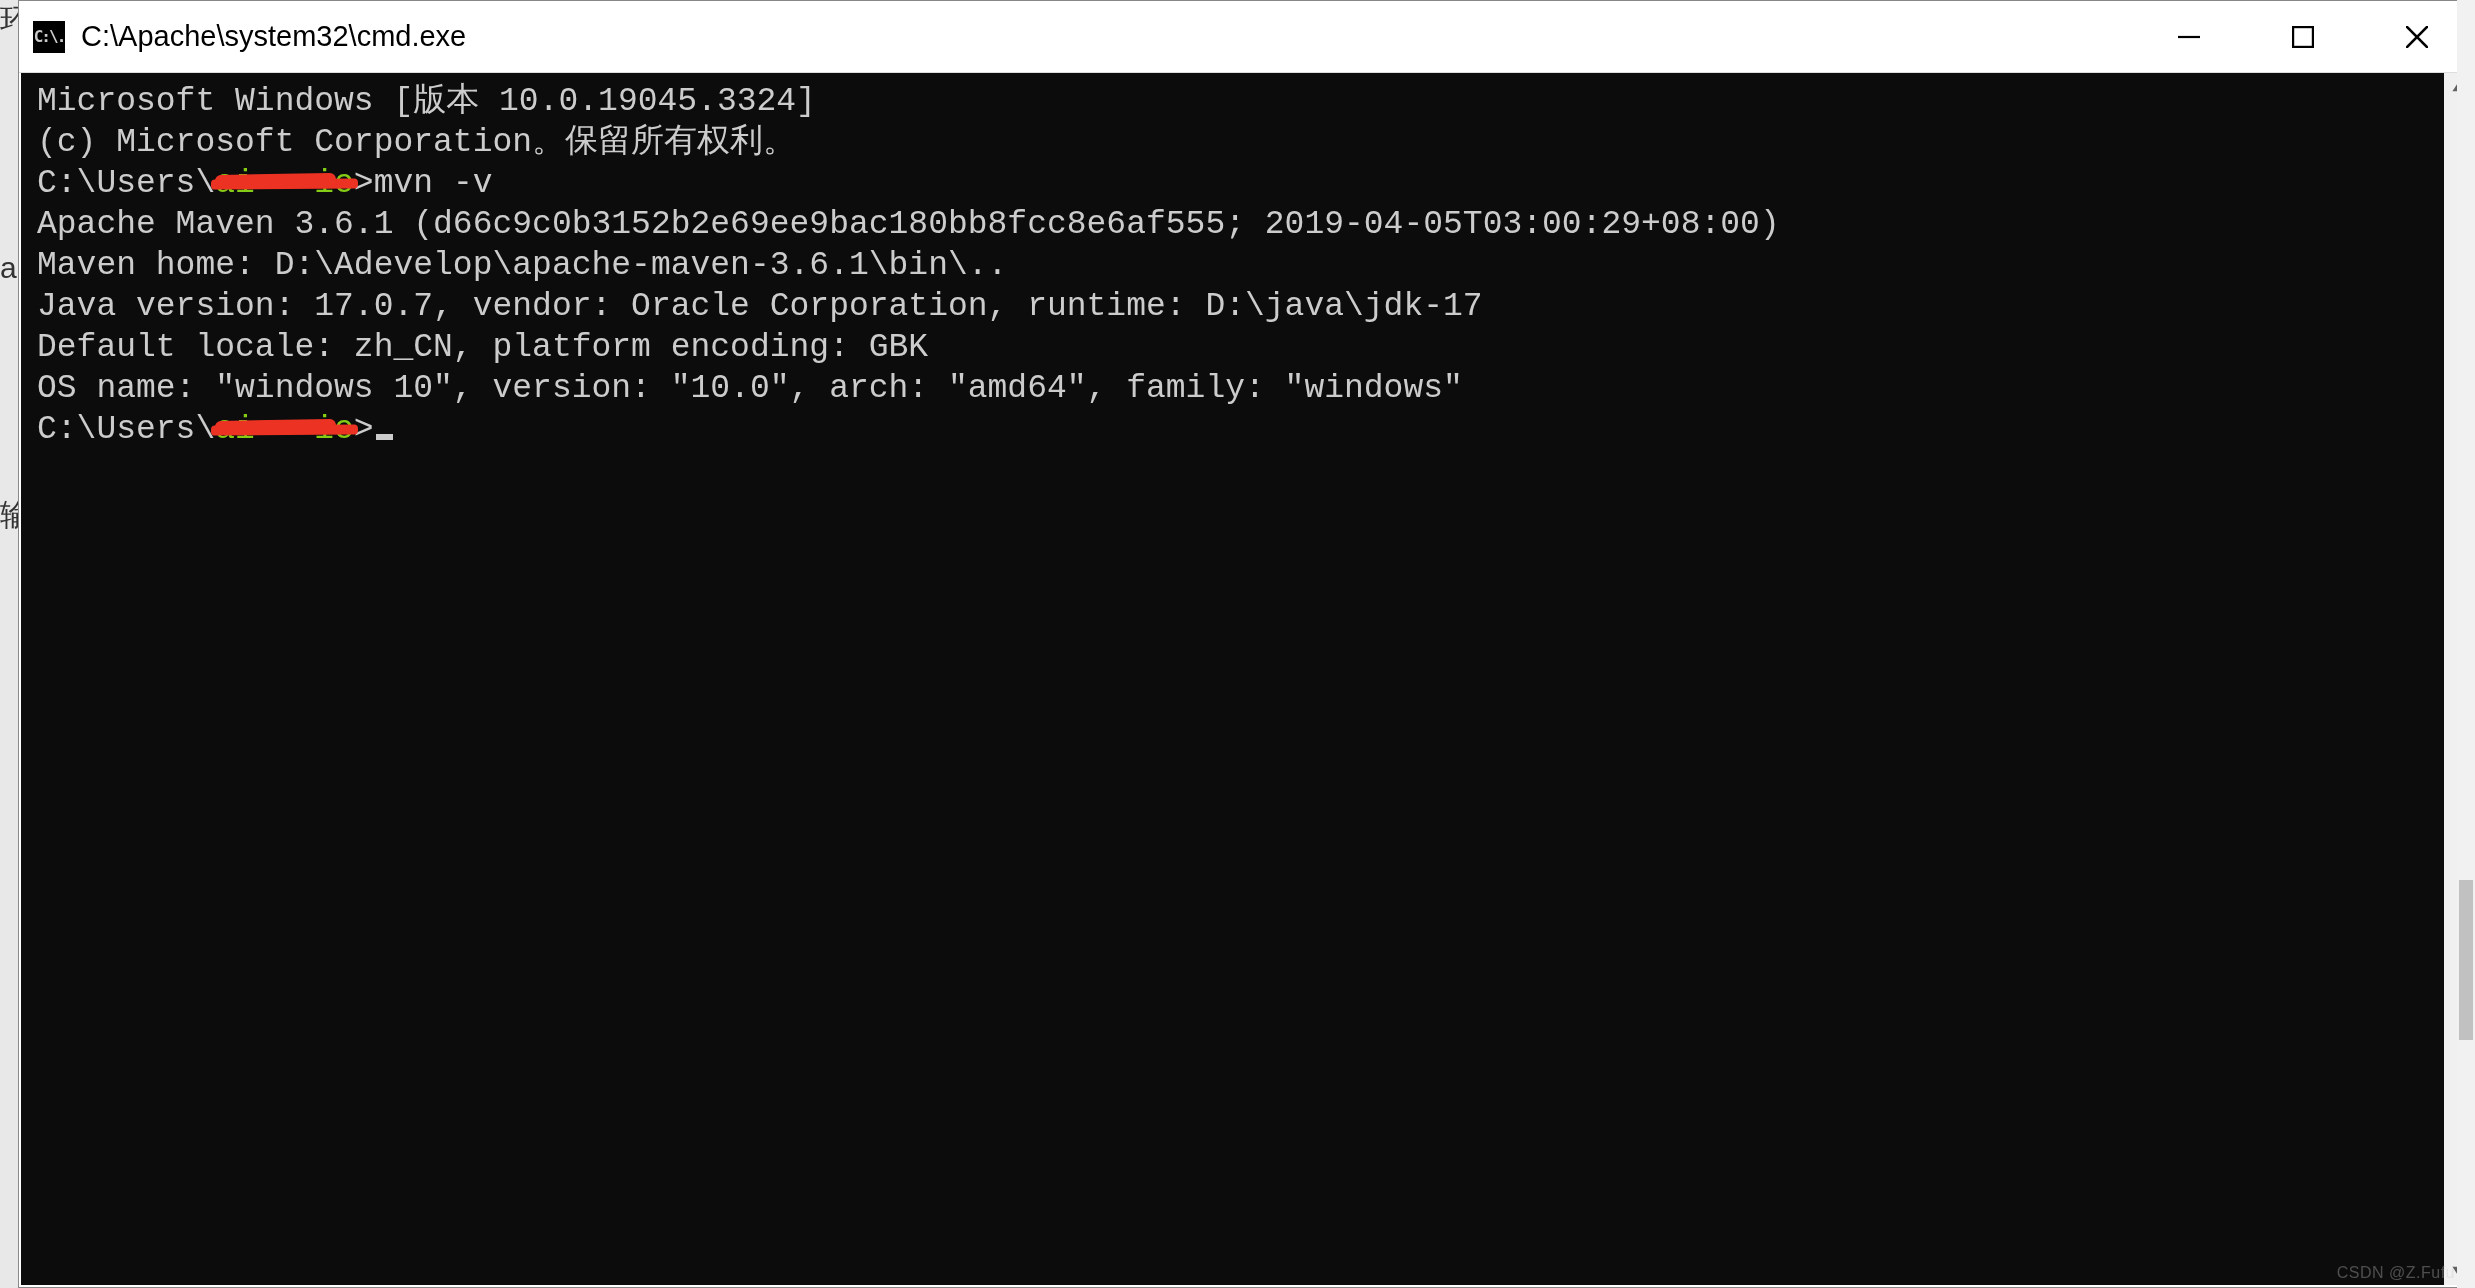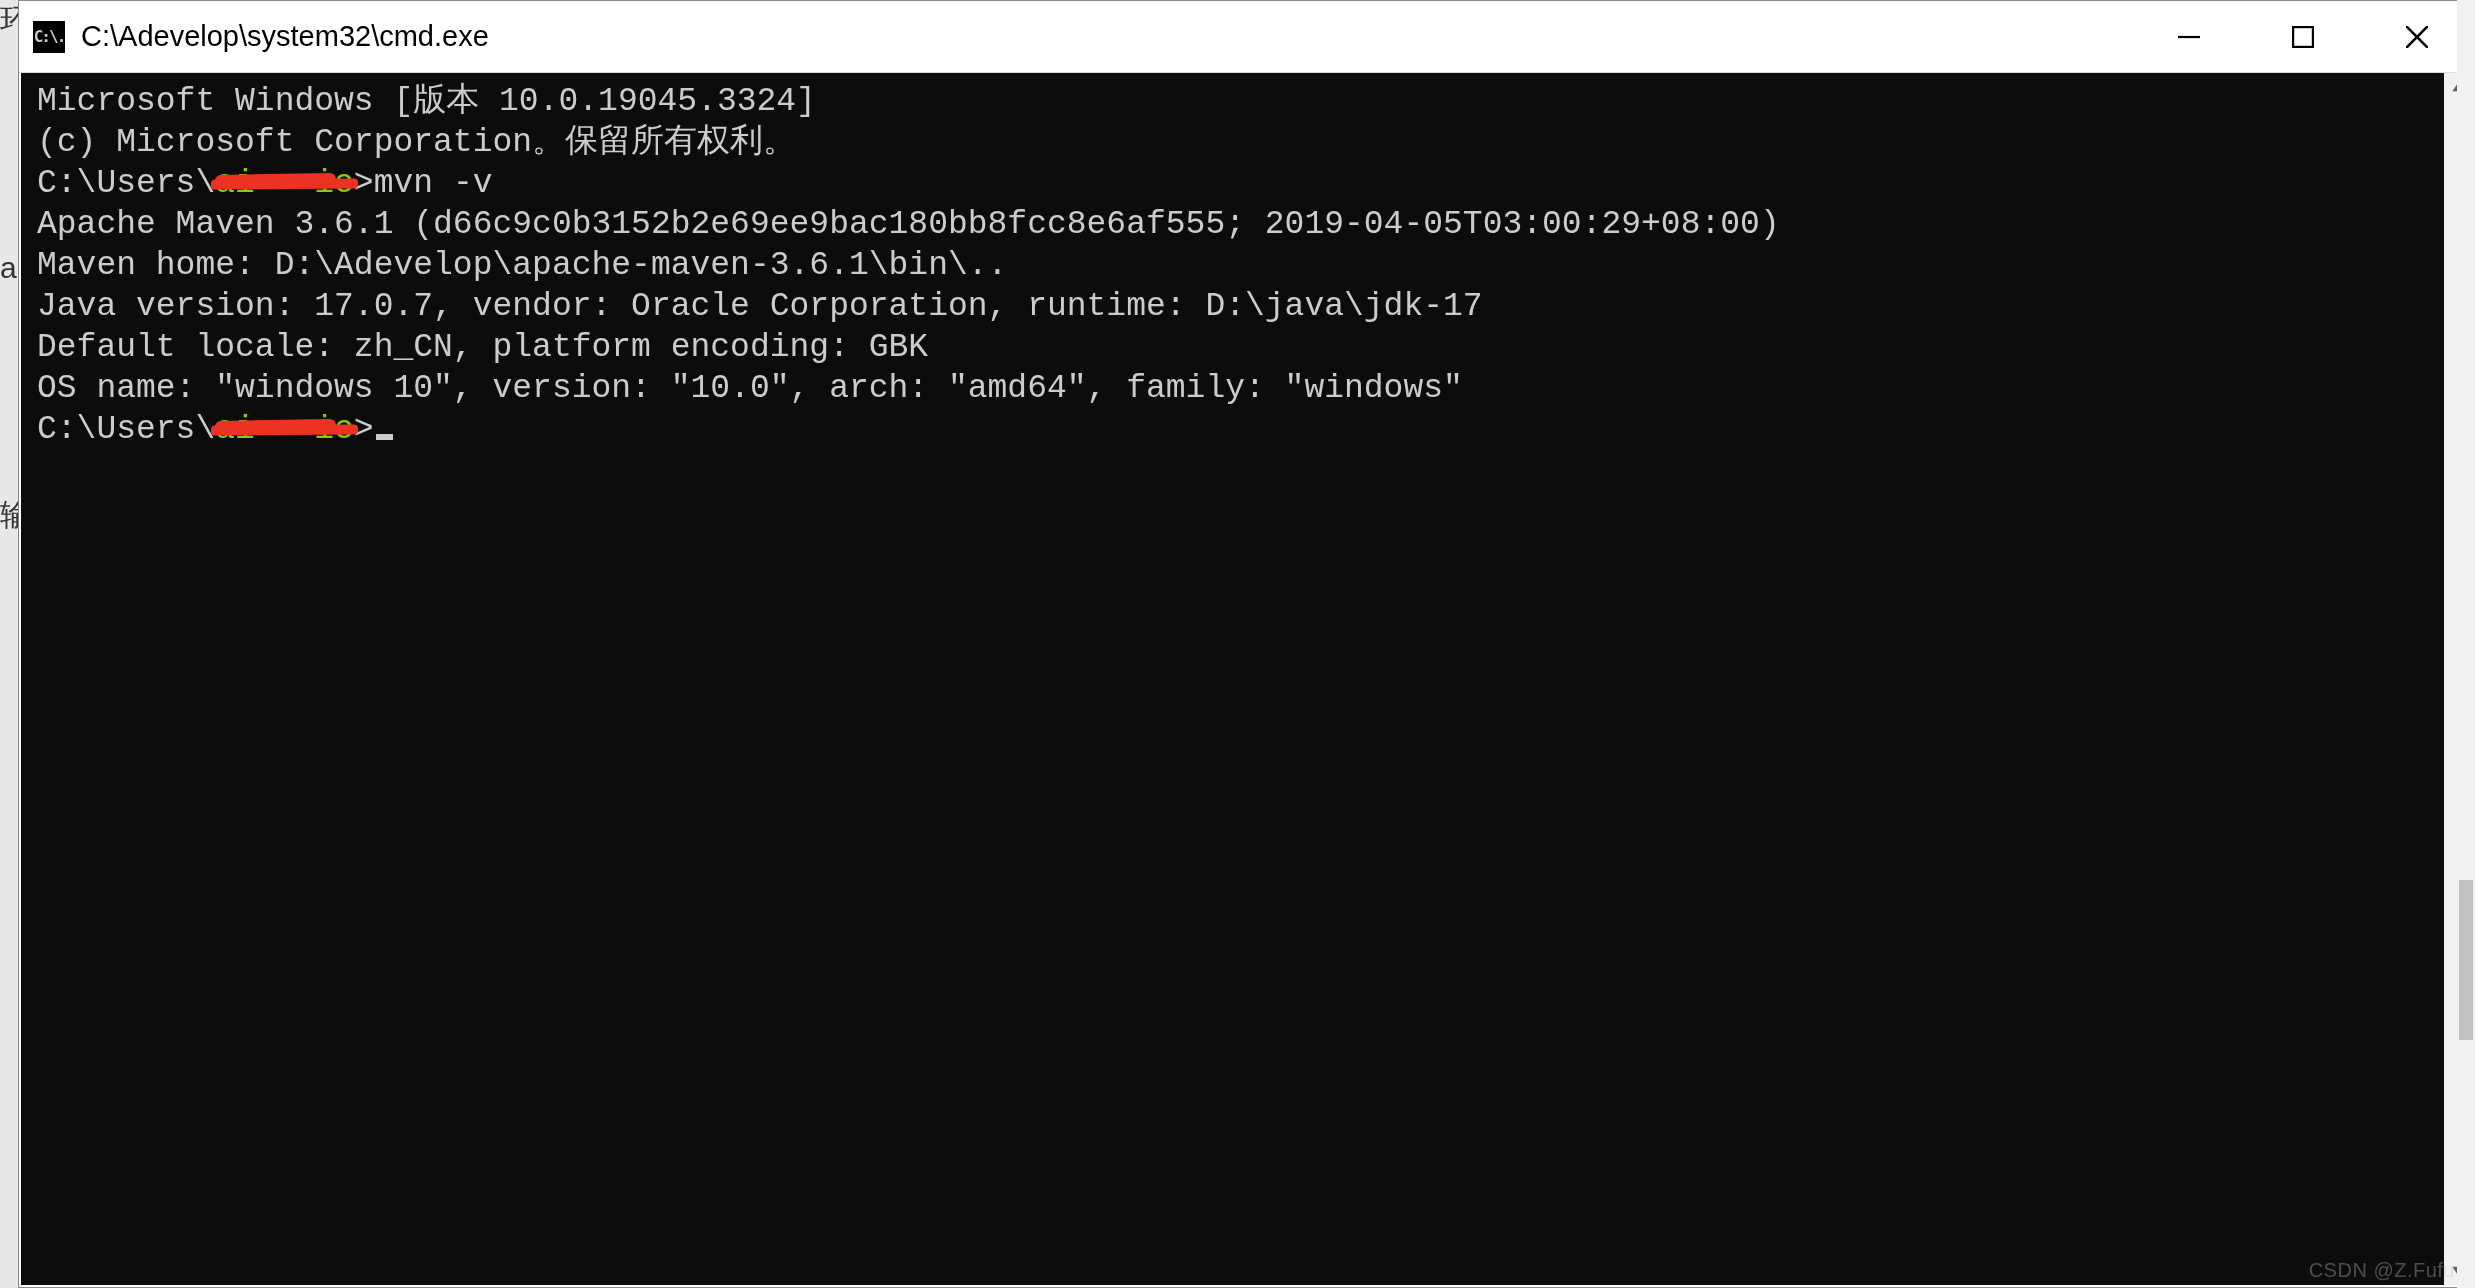--- a/index.html
+++ b/index.html
@@ -146,21 +146,21 @@
     left: 0; top: 0;
     font-size: 30px;
     color: #333;
     font-family: "Microsoft YaHei", sans-serif;
   }
   .bg-letters span { display: block; margin-bottom: 210px; }
   .watermark {
     position: absolute;
     right: 20px;
     bottom: 6px;
-    font-size: 20px;
+    font-size: 16px;
     color: rgba(200,200,200,0.35);
     font-family: Arial, sans-serif;
     letter-spacing: 0.5px;
   }
 </style>
 </head>
 <body>
 
 <div class="bg-letters">
   <span>环</span>
@@ -168,21 +168,21 @@
     <span>a</span>
     <span></span>
     <span>输</span>
 </div>
 
 <div class="window">
   <div class="titlebar">
     <div class="titlebar-icon">
       <span>C:\.</span>
     </div>
-    <div class="titlebar-text">C:\Adevelop\system32\cmd.exe</div>
+    <div class="titlebar-text">C:\Apache\system32\cmd.exe</div>
     <div class="title-controls">
       <div class="title-btn">
         <svg viewBox="0 0 10 10">
             <line x1="0" y1="5" x2="10" y2="5" stroke="currentColor" stroke-width="1"></line>
           </svg>
       </div>
       <div class="title-btn">
         <svg viewBox="0 0 10 10">
             <rect x="0.5" y="0.5" width="9" height="9" fill="none" stroke="currentColor" stroke-width="1"></rect>
           </svg>

